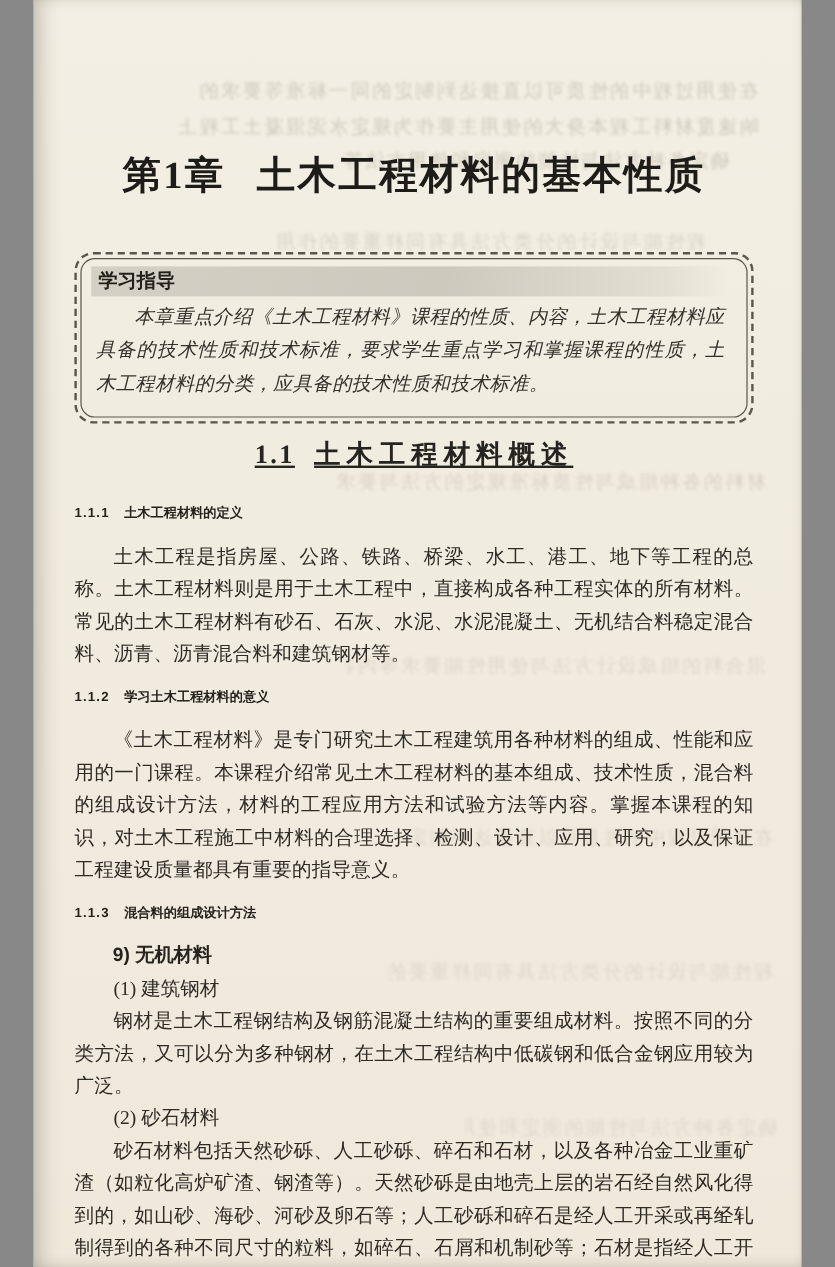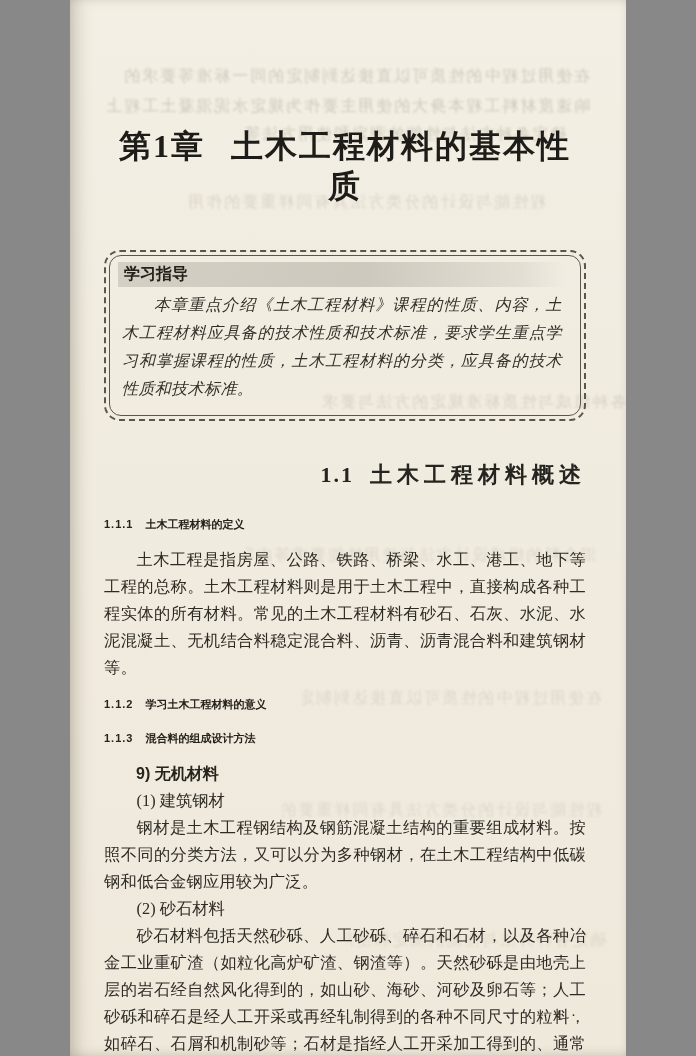--- a/index.html
+++ b/index.html
@@ -1,18 +1,18 @@
 <!DOCTYPE html>
 <html lang="zh"><head>
 <meta charset="utf-8">
 <style>
   html,body{margin:0;padding:0;background:#888;}
   .page{
     position:relative;
-    width:556px;height:1056px;
+    width:640px;height:1056px;
     margin:0 auto;
     background:linear-gradient(180deg,#f3efe4 0%,#f1ece0 35%,#efe9dc 100%);
     overflow:hidden;
     font-family:"Liberation Serif", serif;
     color:#2e2b25;
     box-shadow:inset 14px 0 18px -10px rgba(90,80,60,.35),
                inset -6px 0 10px -8px rgba(90,80,60,.18),
                inset 0 -8px 12px -9px rgba(90,80,60,.22),
                inset 0 6px 10px -8px rgba(90,80,60,.15);
   }
@@ -65,25 +65,26 @@
   .guide-body{
     font-style:italic;
     font-size:16px;
     line-height:28px;
     text-indent:2em;
     text-align:justify;
     letter-spacing:.4px;
     color:#33302a;
   }
   .section-heading{
-    margin-top:40px;
-    text-align:right;
+    margin-top:12px;
+    text-align:center;
     font-size:22px;
     line-height:28px;
     color:#262420;
+    text-decoration:underline;
   }
   .section-heading .sec-num{margin-right:16px;letter-spacing:2px;}
   .section-heading .sec-title{letter-spacing:5px;}
   .sub-heading{
     margin-top:24px;
     font-family:"Liberation Sans", sans-serif;
     font-weight:bold;
     font-size:11px;
     line-height:22px;
     color:#26231d;
@@ -162,20 +163,21 @@
     </h2>
 
     <h3 class="sub-heading">
       <span class="sub-num">1.1.1</span><span>土木工程材料的定义</span>
     </h3>
     <p class="para" style="margin-bottom:0;">土木工程是指房屋、公路、铁路、桥梁、水工、港工、地下等工程的总称。土木工程材料则是用于土木工程中，直接构成各种工程实体的所有材料。常见的土木工程材料有砂石、石灰、水泥、水泥混凝土、无机结合料稳定混合料、沥青、沥青混合料和建筑钢材等。</p>
 
     <h3 class="sub-heading" style="margin-top:12px;">
       <span class="sub-num">1.1.2</span><span>学习土木工程材料的意义</span>
     </h3>
+    <p class="para" style="margin-bottom:0;">《土木工程材料》是专门研究土木工程建筑用各种材料的组成、性能和应用的一门课程。本课程介绍常见土木工程材料的基本组成、技术性质，混合料的组成设计方法，材料的工程应用方法和试验方法等内容。掌握本课程的知识，对土木工程施工中材料的合理选择、检测、设计、应用、研究，以及保证工程建设质量都具有重要的指导意义。</p>
 
     <h3 class="sub-heading" style="margin-top:12px;">
       <span class="sub-num">1.1.3</span><span>混合料的组成设计方法</span>
     </h3>
 
     <div class="list-label">9) 无机材料</div>
 
     <div class="entry-head">(1) 建筑钢材</div>
     <div class="entry-para">钢材是土木工程钢结构及钢筋混凝土结构的重要组成材料。按照不同的分类方法，又可以分为多种钢材，在土木工程结构中低碳钢和低合金钢应用较为广泛。</div>
 

